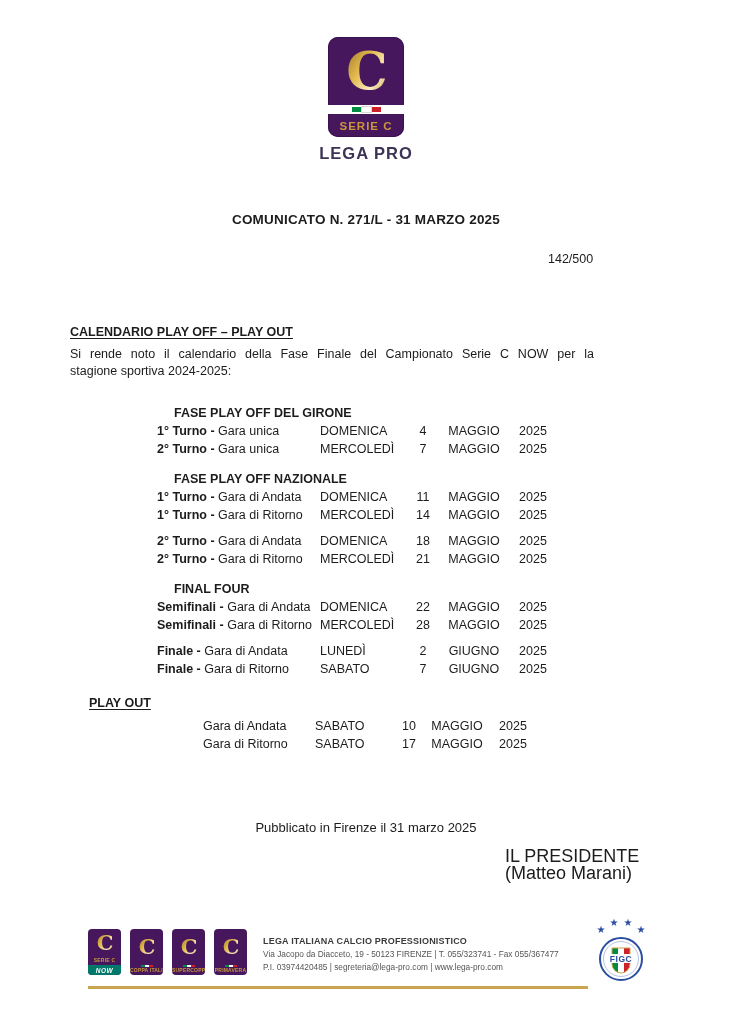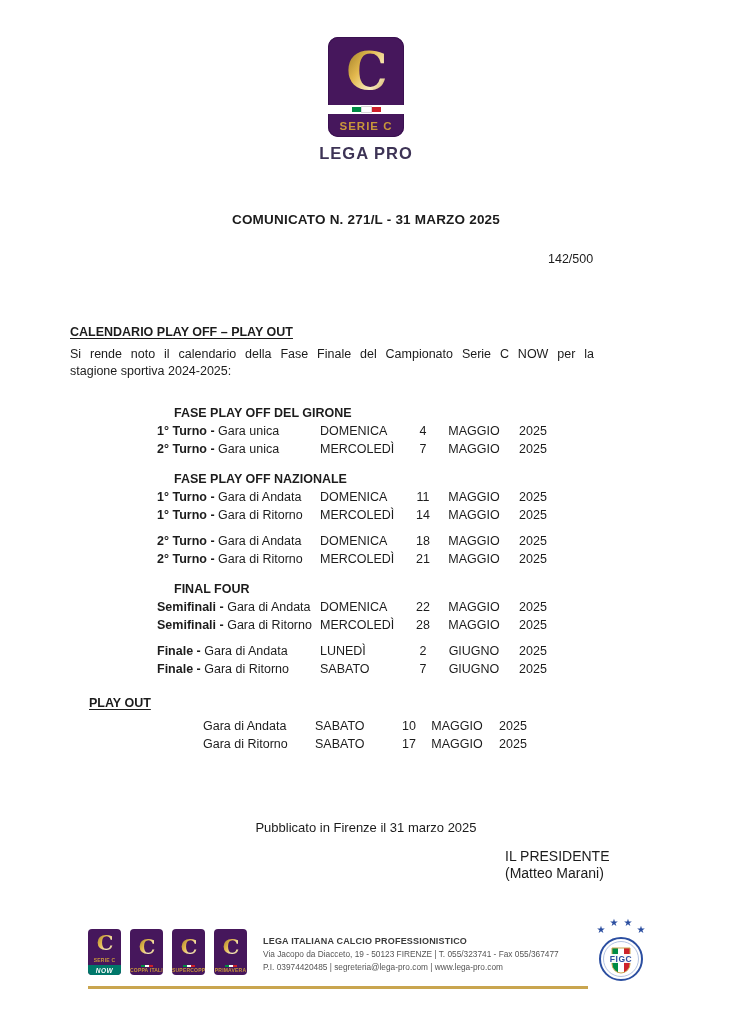--- a/index.html
+++ b/index.html
@@ -44,21 +44,21 @@
   .pout-heading{font-weight:bold;text-decoration:underline;text-underline-offset:2px;
     margin-top:16px;margin-bottom:5px;padding-left:19px;}
   .prow{display:flex;padding-left:133px;}
   .prlabel{width:112px;}
   .pweek{width:80px;}
   .pday{width:28px;text-align:center;}
   .pmonth{width:68px;text-align:center;}
   .pyear{width:44px;text-align:center;}
   
   .published{position:absolute;top:820px;left:0;width:100%;text-align:center;font-size:13px;}
-  .signature{position:absolute;top:848px;left:505px;font-size:14px;line-height:17px;}
+  .signature{position:absolute;top:848px;left:505px;font-size:18px;line-height:17px;}
   
   .badges{position:absolute;left:88px;top:929px;display:flex;gap:9px;}
   .badge{width:33px;height:46px;border-radius:4px;background:#46175c;display:flex;
     flex-direction:column;overflow:hidden;align-items:stretch;}
   .badge .bc{flex:1;display:flex;align-items:center;justify-content:center;}
   .badge .bflag{height:2px;display:flex;justify-content:center;gap:0;}
   .badge .bflag i{width:4px;height:2px;display:block;}
   .badge .blabel{height:8px;color:#c9973a;font-size:5px;font-weight:bold;text-align:center;
     line-height:7px;letter-spacing:0.2px;white-space:nowrap;}
   .badge .bnow{height:10px;background:#00786a;color:#ffffff;font-size:6.5px;font-weight:bold;

